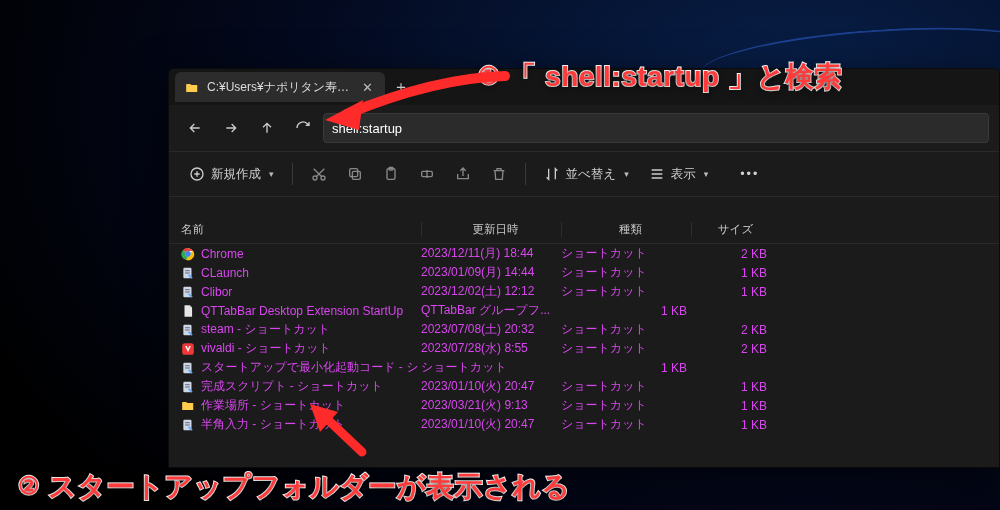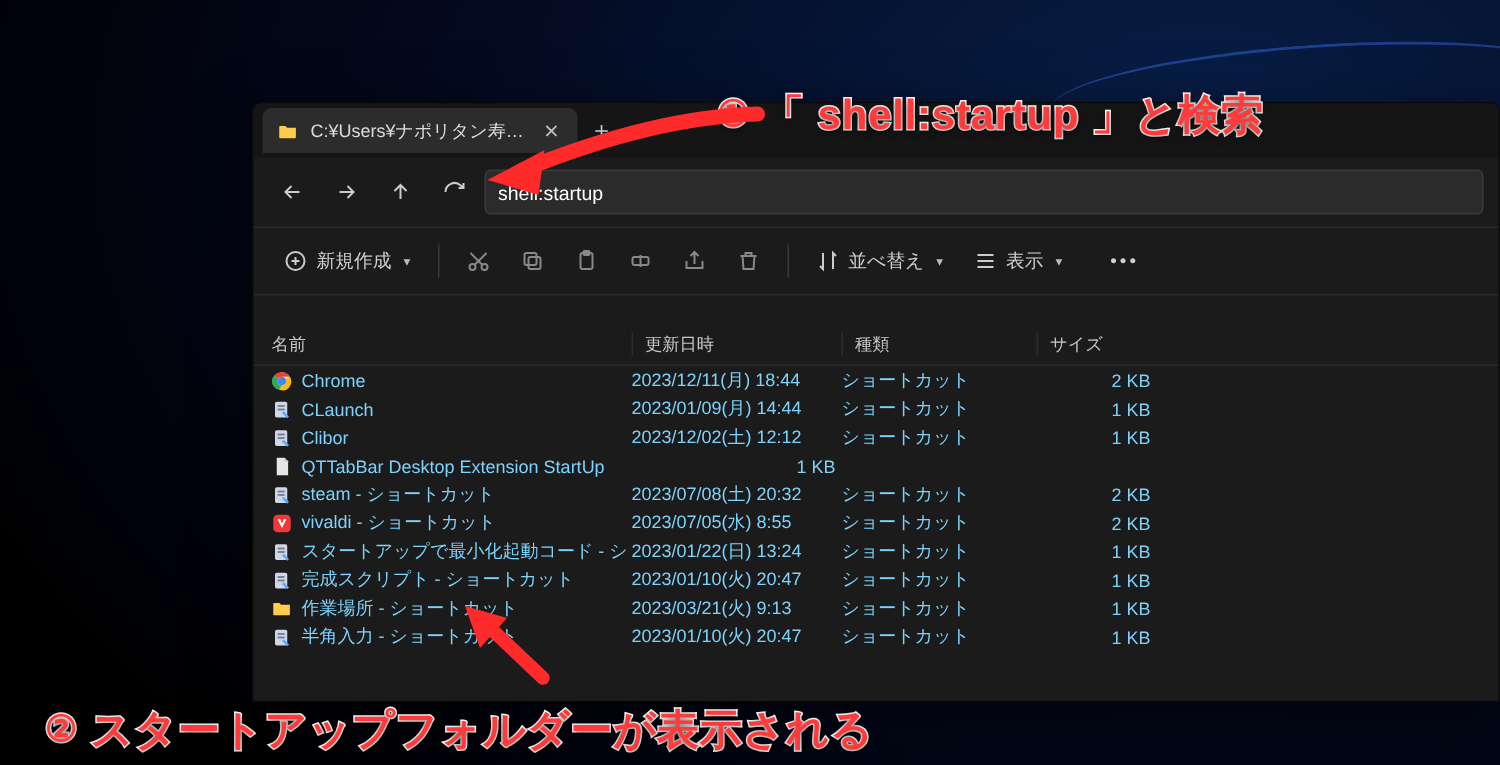--- a/index.html
+++ b/index.html
@@ -108,25 +108,25 @@
   
   .listarea{ background:#1b1b1b; height:calc(100% - 128px); overflow:auto;margin-top:19px; }
   .cols{
     display:grid;
     grid-template-columns: 240px 140px 130px 80px;
     font-size:11.5px; color:#c8c8c8;
     padding:6px 12px;
     border-bottom:1px solid #2a2a2a;
   }
   .cols > div{ display:flex; align-items:center; gap:4px;}
-  .colsep{border-left:1px solid #2d2d2d; padding-left:8px;}
+  .colsep{border-left:1px solid #2d2d2d; padding-left:8px;justify-content:center;}
   .row{
     display:grid;
     grid-template-columns: 240px 140px 130px 80px;
-    font-size:12px; color:#7dd3fc;
+    font-size:12px; color:#d946ef;
     padding:2px 12px;
     align-items:center;
     height:19px;
   }
   .row .name{display:flex;align-items:center;gap:6px;white-space:nowrap;overflow:hidden;text-overflow:ellipsis;}
   .row .size{text-align:right;padding-right:4px;}
   .row .type, .row .date{white-space:nowrap;overflow:hidden;text-overflow:ellipsis;}
   .ficon{width:14px;height:14px;display:inline-flex;align-items:center;justify-content:center;flex:0 0 14px;}
 
   
@@ -326,20 +326,21 @@
         <div class="row">
           <div class="name">
             <span class="ficon">
               <svg viewBox="0 0 24 24">
                 <path fill="#e6e6e6" d="M6 2h9l4 4v16H6z"></path>
                 <path fill="#bdbdbd" d="M15 2v4h4z"></path>
               </svg>
             </span>
             <span>QTTabBar Desktop Extension StartUp</span>
           </div>
+          <div class="type">QTTabBar グループフ...</div>
           <div class="size">1 KB</div>
         </div>
         <div class="row">
           <div class="name">
             <span class="ficon">
               <svg viewBox="0 0 24 24">
                 <rect x="4" y="3" width="14" height="18" rx="2" fill="#cfd6e4"></rect>
                 <rect x="7" y="7" width="8" height="2" fill="#6d7a93"></rect>
                 <rect x="7" y="11" width="8" height="2" fill="#6d7a93"></rect>
                 <path fill="#5aa7ff" d="M14 14l6 6-2 2-6-6z"></path>
@@ -354,37 +355,36 @@
         <div class="row">
           <div class="name">
             <span class="ficon">
               <svg viewBox="0 0 24 24">
                 <rect x="2" y="2" width="20" height="20" rx="5" fill="#ef3939"></rect>
                 <path fill="#fff" d="M7 7l5 10 5-10h-3l-2 5-2-5z"></path>
               </svg>
             </span>
             <span>vivaldi - ショートカット</span>
           </div>
-          <div class="date">2023/07/05(水) 8:55</div>
+          <div class="date">2023/07/28(水) 8:55</div>
           <div class="type">ショートカット</div>
           <div class="size">2 KB</div>
         </div>
         <div class="row">
           <div class="name">
             <span class="ficon">
               <svg viewBox="0 0 24 24">
                 <rect x="4" y="3" width="14" height="18" rx="2" fill="#cfd6e4"></rect>
                 <rect x="7" y="7" width="8" height="2" fill="#6d7a93"></rect>
                 <rect x="7" y="11" width="8" height="2" fill="#6d7a93"></rect>
                 <path fill="#5aa7ff" d="M14 14l6 6-2 2-6-6z"></path>
               </svg>
             </span>
             <span>スタートアップで最小化起動コード - ショートカット</span>
           </div>
-          <div class="date">2023/01/22(日) 13:24</div>
           <div class="type">ショートカット</div>
           <div class="size">1 KB</div>
         </div>
         <div class="row">
           <div class="name">
             <span class="ficon">
               <svg viewBox="0 0 24 24">
                 <rect x="4" y="3" width="14" height="18" rx="2" fill="#cfd6e4"></rect>
                 <rect x="7" y="7" width="8" height="2" fill="#6d7a93"></rect>
                 <rect x="7" y="11" width="8" height="2" fill="#6d7a93"></rect>
@@ -433,21 +433,21 @@
 <div class="anno" style="left:478px;top:58px">
   <span class="num">①</span>
   <span>「 shell:startup 」と検索</span>
 </div>
 
 <svg class="arrow" style="left:325px;top:68px;width:190px;height:70px" viewBox="0 0 190 70">
   <path d="M180 8 Q110 10 22 46" stroke="#ff2a2a" stroke-width="10" fill="none" stroke-linecap="round"></path>
   <polygon points="0,52 38,32 34,62" fill="#ff2a2a"></polygon>
 </svg>
 
-<div class="anno" style="left:30px;top:468px">
+<div class="anno" style="left:18px;top:468px">
   <span class="num">②</span>
   <span>スタートアップフォルダーが表示される</span>
 </div>
 
 <svg class="arrow" style="left:304px;top:400px;width:70px;height:60px" viewBox="0 0 70 60">
   <path d="M58 52 L20 16" stroke="#ff2a2a" stroke-width="9" fill="none" stroke-linecap="round"></path>
   <polygon points="6,4 34,12 16,32" fill="#ff2a2a"></polygon>
 </svg>
 
 </body></html>

